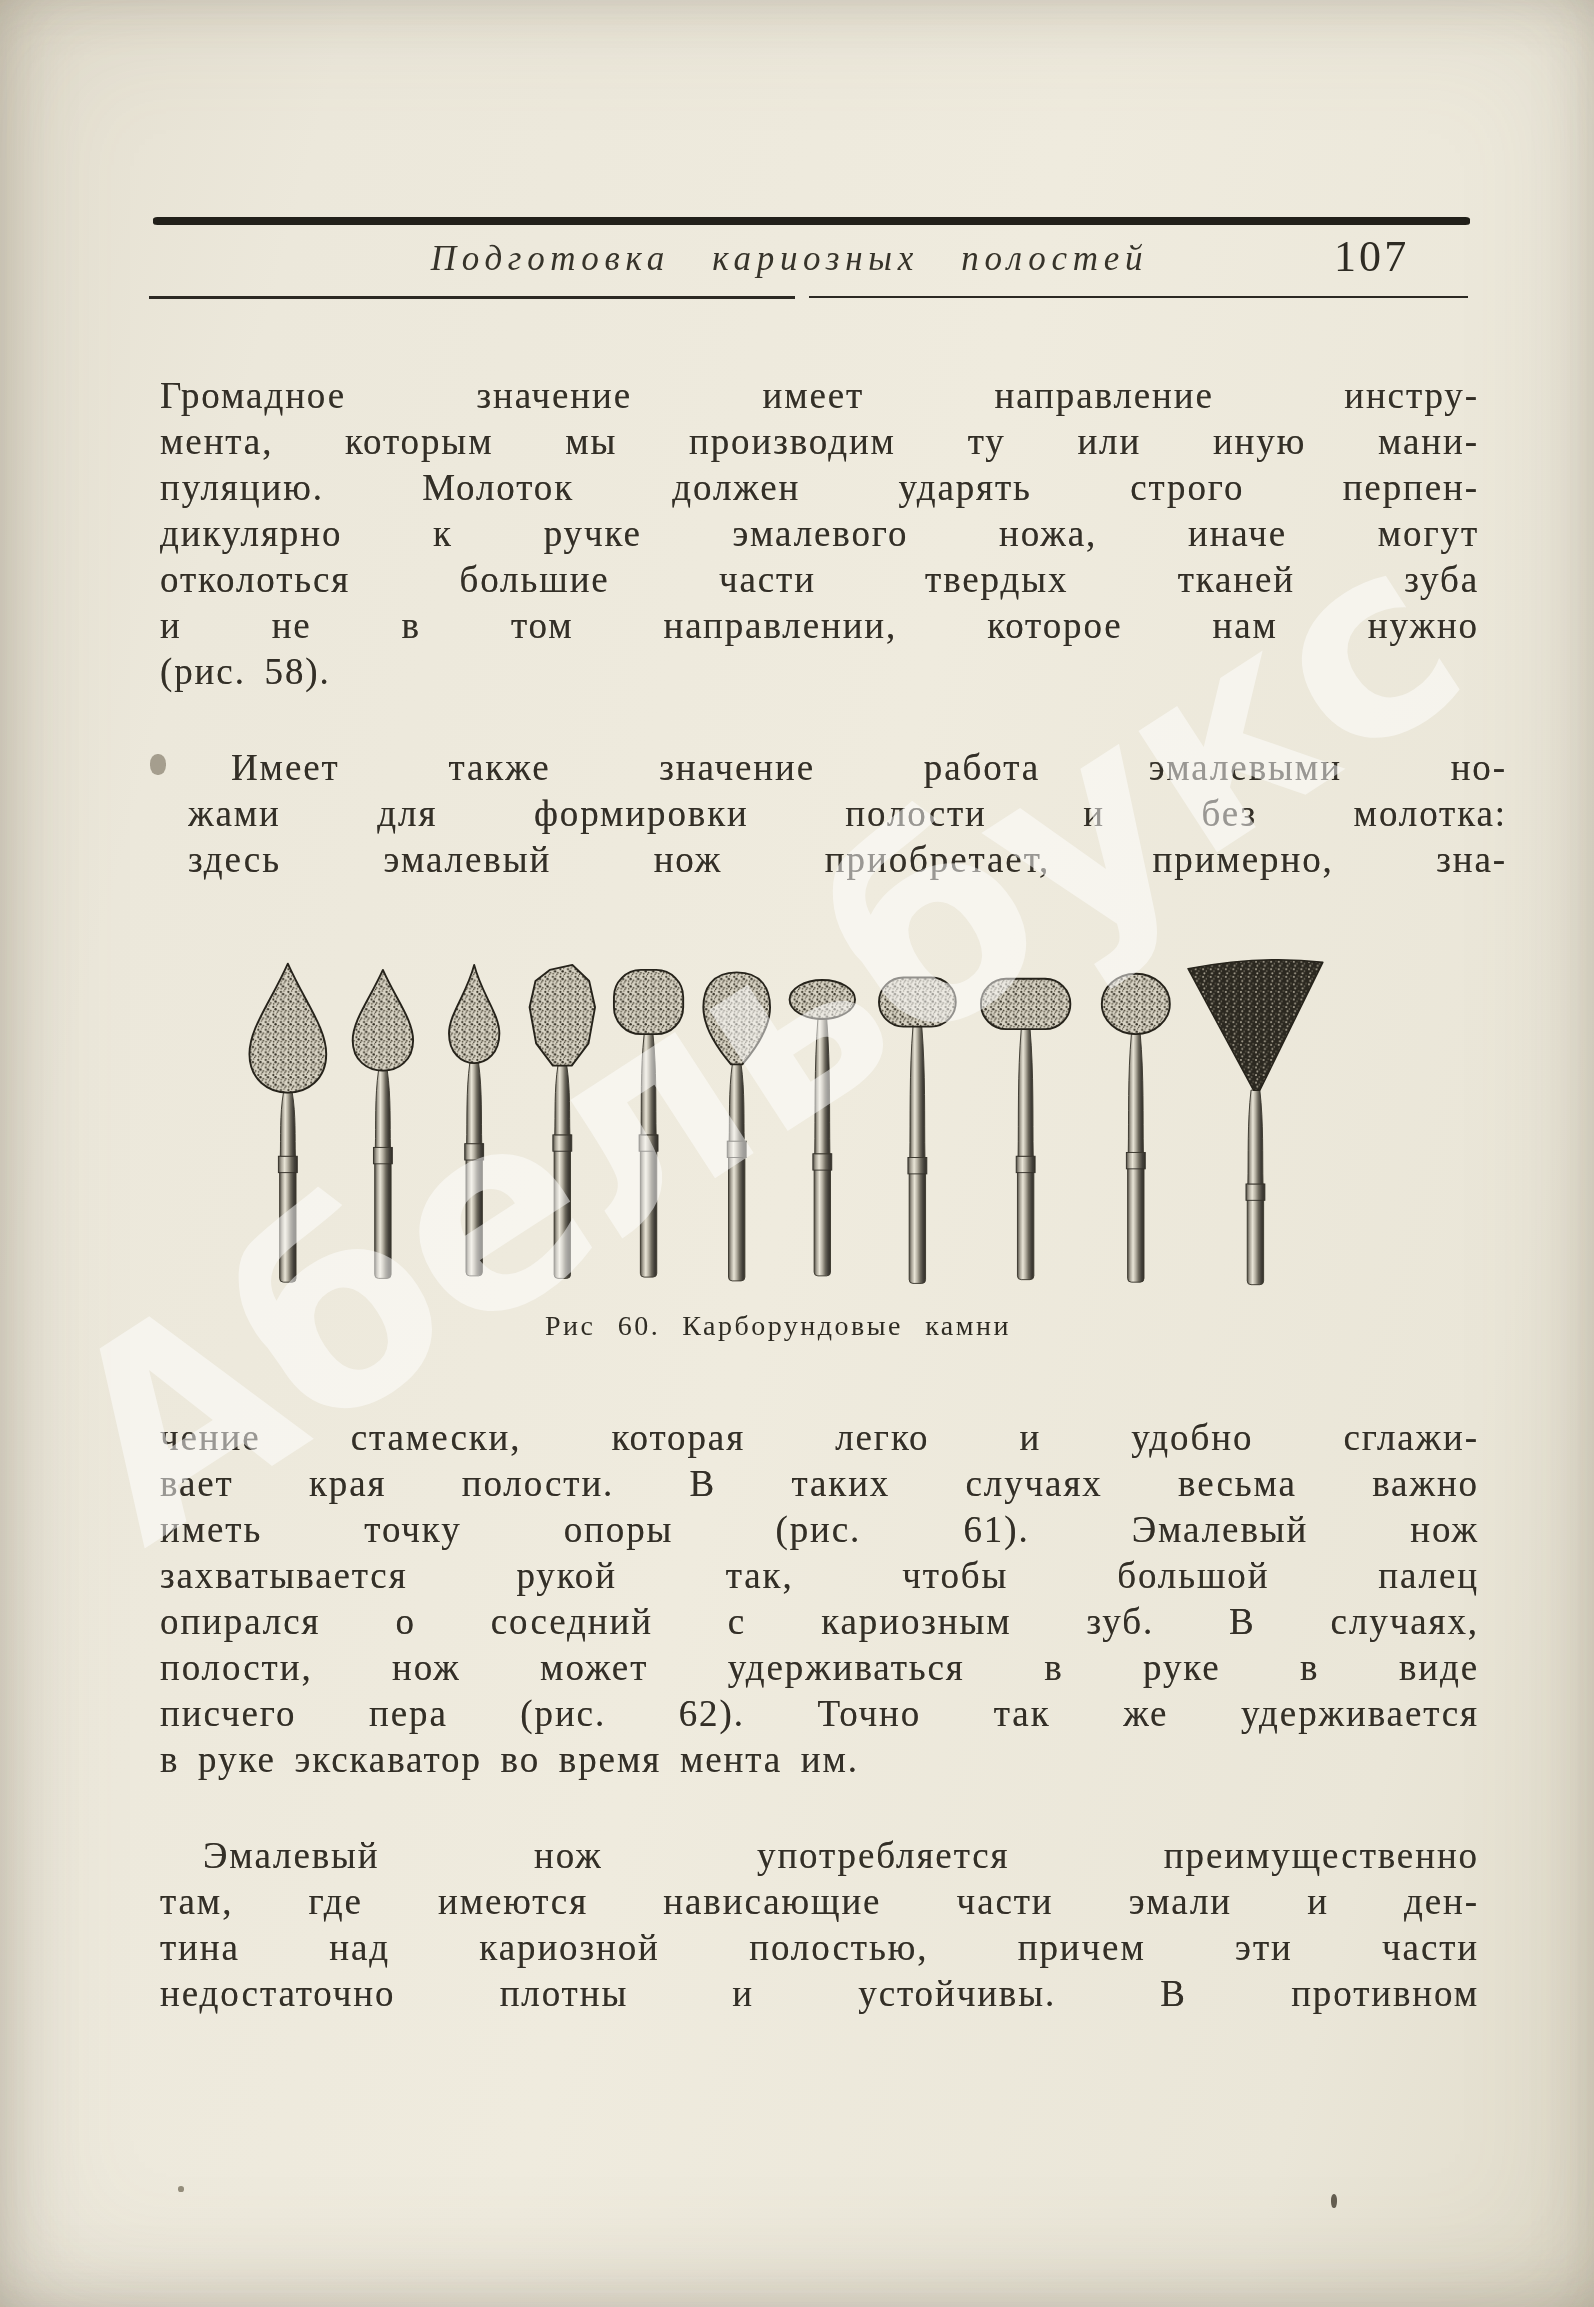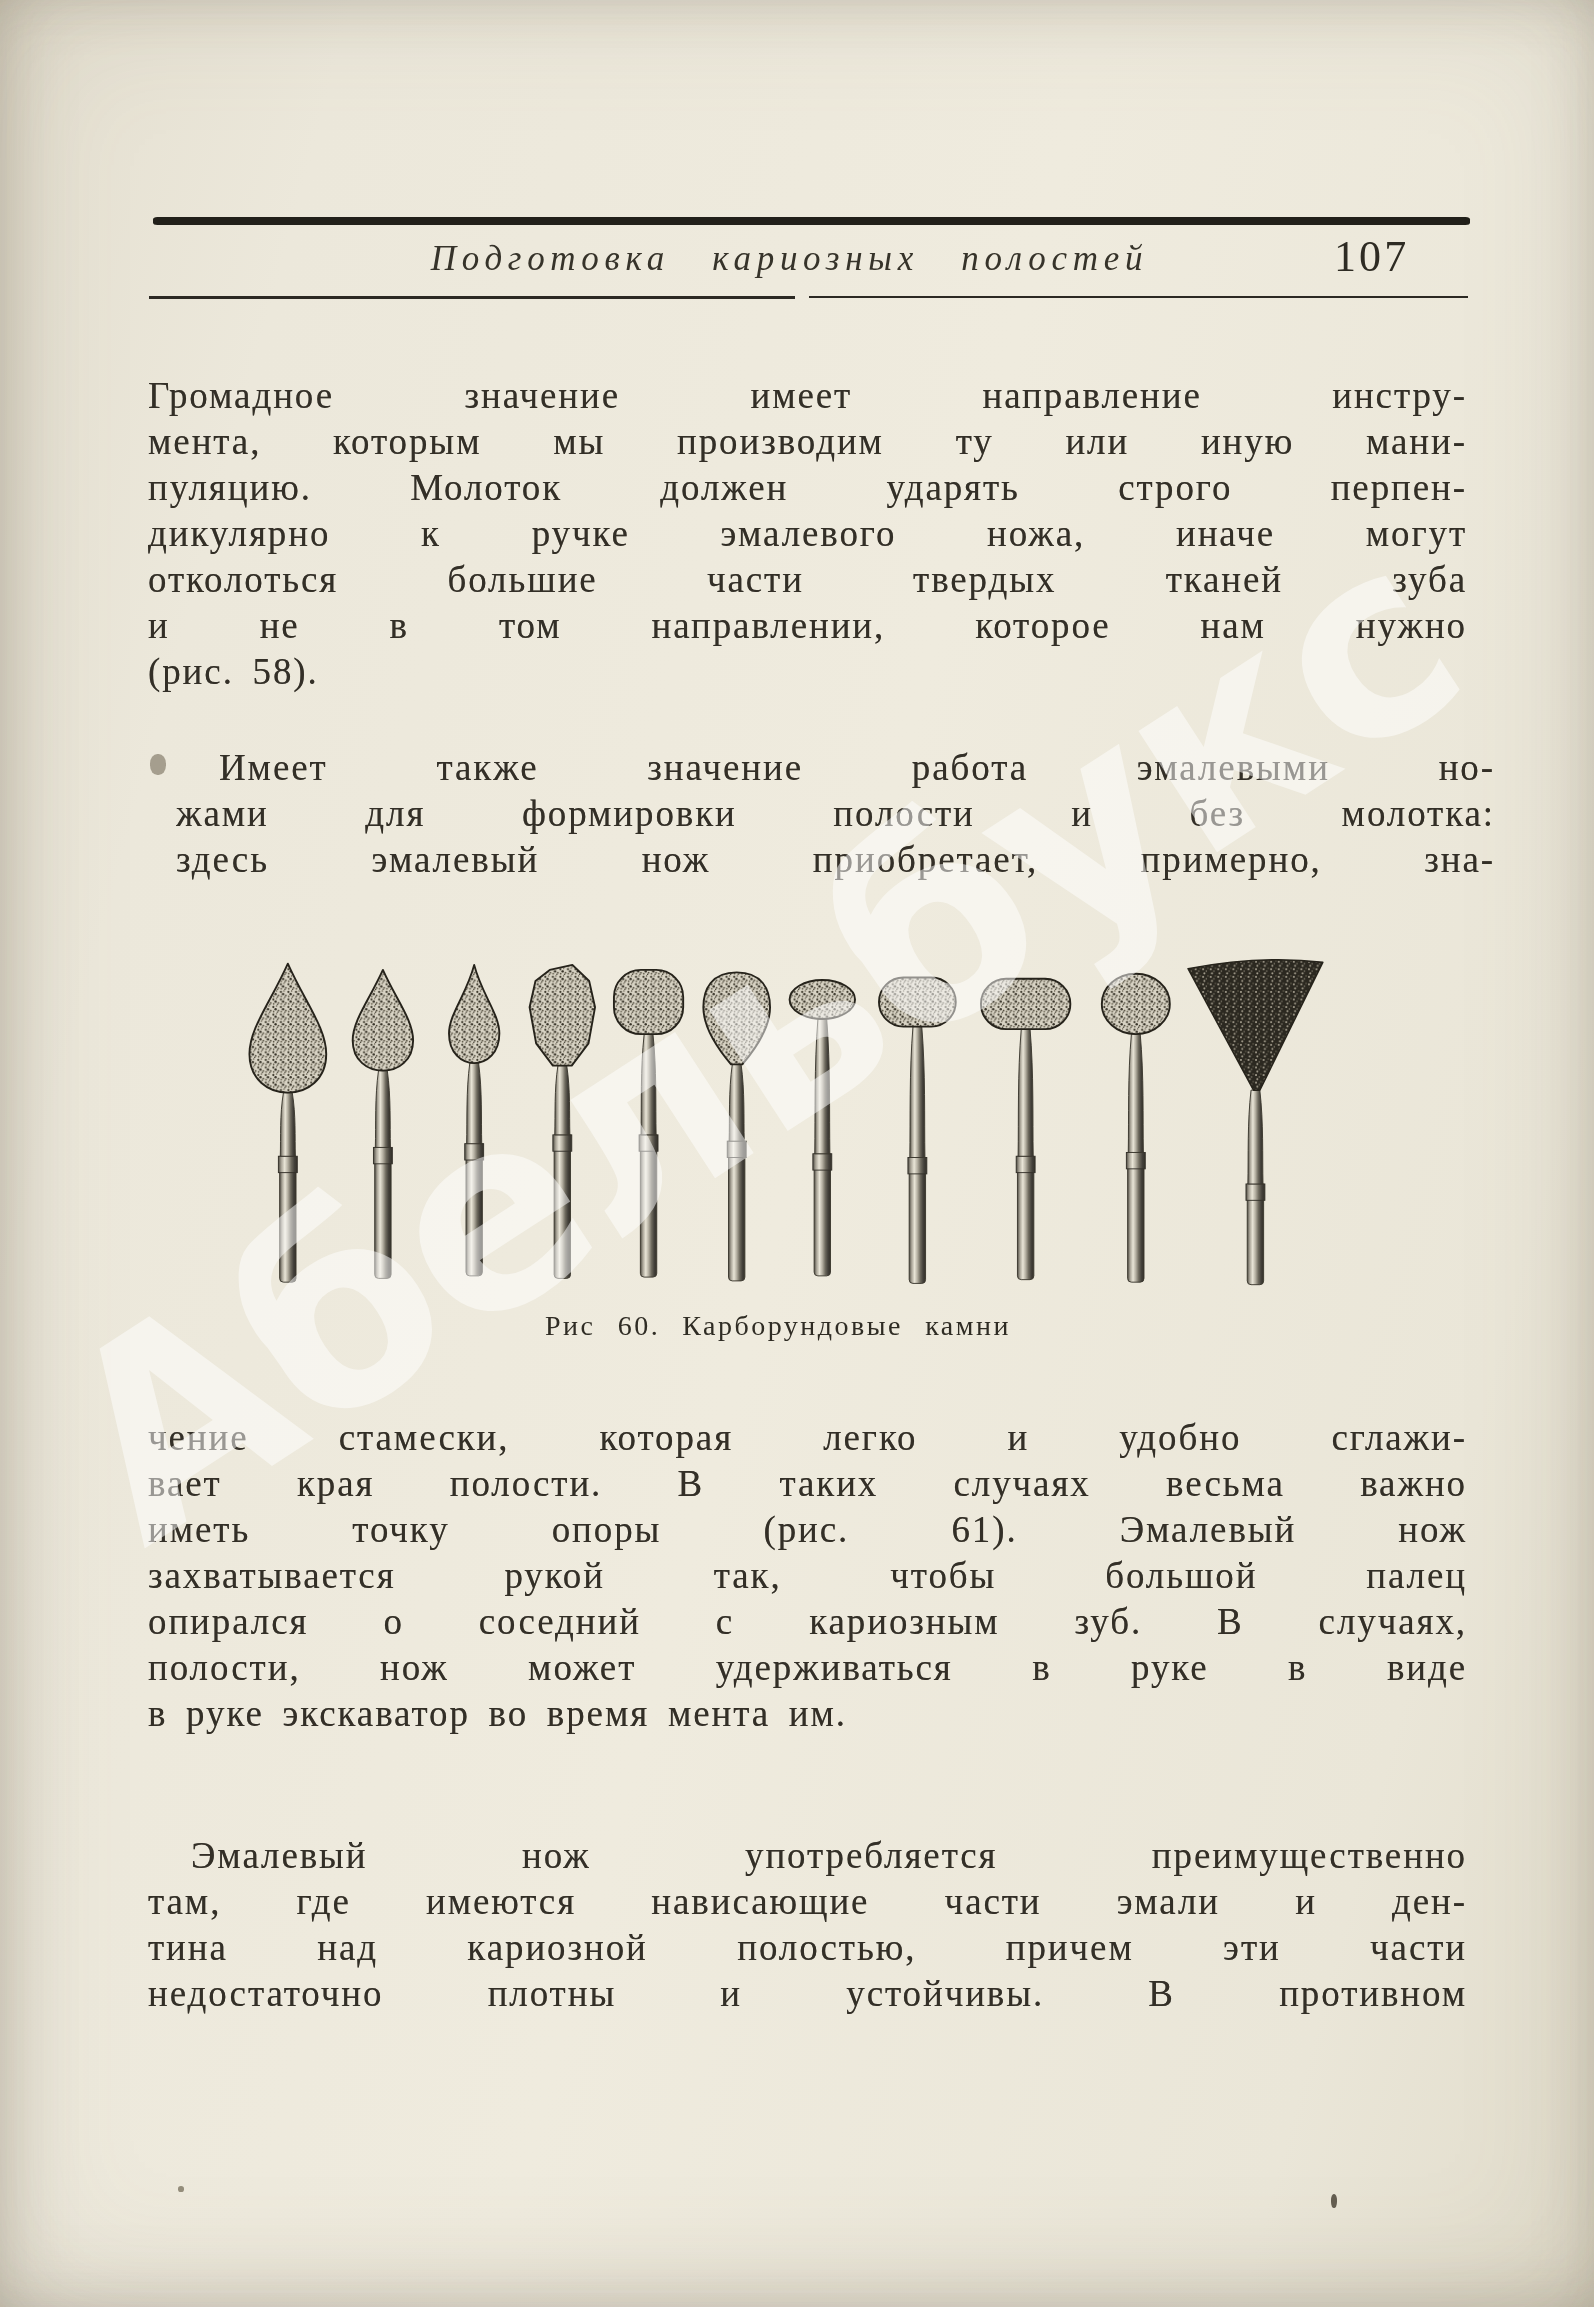--- a/index.html
+++ b/index.html
@@ -25,21 +25,21 @@
   .hdr-title{
     position:absolute;left:0;top:240px;width:1594px;text-align:center;
     transform:translateX(-7.6px);
     font-style:italic;font-size:35px;line-height:38px;color:#36332a;
     letter-spacing:5.7px;word-spacing:28px;white-space:nowrap;
   }
   .hdr-num{
     position:absolute;left:1327px;top:235px;
     font-size:44px;line-height:44px;color:#2e2b23;letter-spacing:3.1px;margin-left:7px;
   }
-  #bodytext .para{position:absolute;left:148px;width:1319px;color:#332f27;}
+  #bodytext .para{position:absolute;left:160px;width:1319px;color:#332f27;}
   .tline{
     height:46px;line-height:46px;font-size:37px;white-space:nowrap;
     letter-spacing:1.9px;word-spacing:7.6px;
     text-shadow:0 0 0.6px rgba(46,42,34,0.55);
   }
   .tline.just{white-space:normal;text-align:justify;text-align-last:justify;overflow:hidden;height:46px;}
   #figure-svg{position:absolute;left:189px;top:932px;width:1215px;height:378px;z-index:1;}
   .caption{
     position:absolute;left:0;top:1311px;width:1594px;text-align:center;
     transform:translateX(-19px);
@@ -81,20 +81,21 @@
         <div class="tline just">жами для формировки полости и без молотка:</div>
         <div class="tline just">здесь эмалевый нож приобретает, примерно, зна-</div>
       </div>
       <div class="para" style="top: 1415px;">
         <div class="tline just">чение стамески, которая легко и удобно сглажи-</div>
         <div class="tline just">вает края полости. В таких случаях весьма важно</div>
         <div class="tline just">иметь точку опоры (рис. 61). Эмалевый нож</div>
         <div class="tline just">захватывается рукой так, чтобы большой палец</div>
         <div class="tline just">опирался о соседний с кариозным зуб. В случаях,</div>
         <div class="tline just">полости, нож может удерживаться в руке в виде</div>
+        <div class="tline just">писчего пера (рис. 62). Точно так же удерживается</div>
         <div class="tline">в руке экскаватор во время мента им.</div>
       </div>
       <div class="para" style="top: 1833px;">
         <div class="tline just" style="padding-left: 43px;">Эмалевый нож употребляется преимущественно</div>
         <div class="tline just">там, где имеются нависающие части эмали и ден-</div>
         <div class="tline just">тина над кариозной полостью, причем эти части</div>
         <div class="tline just">недостаточно плотны и устойчивы. В противном</div>
       </div>
     </div>
 

